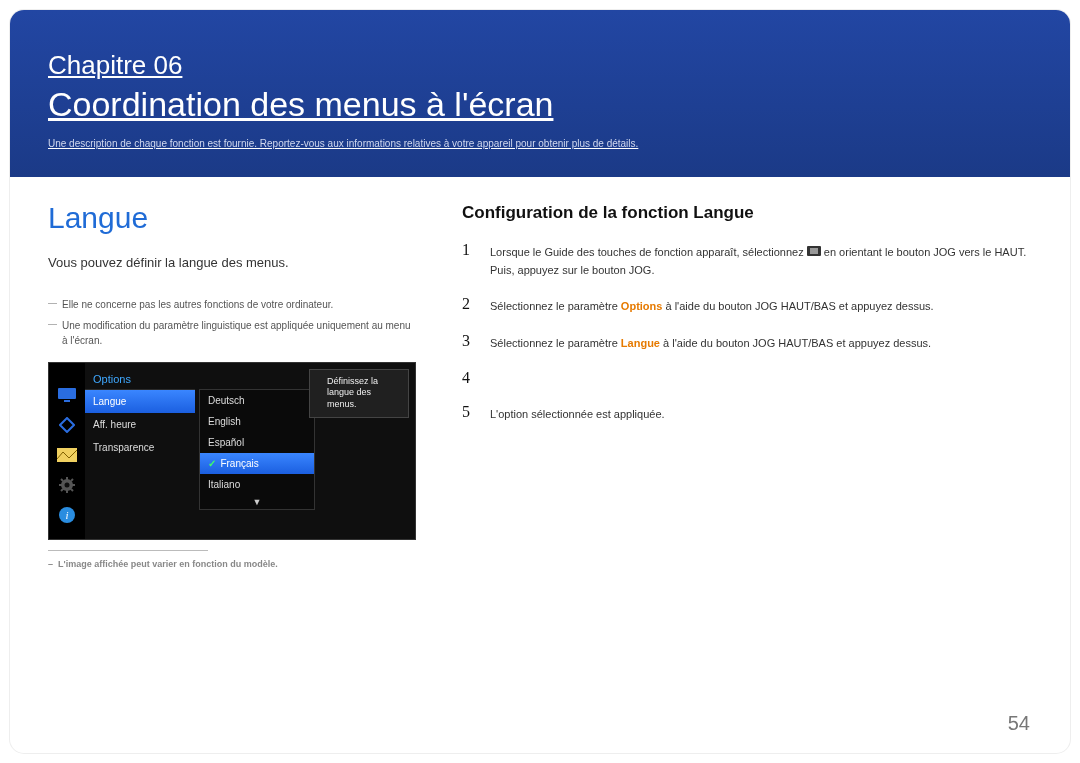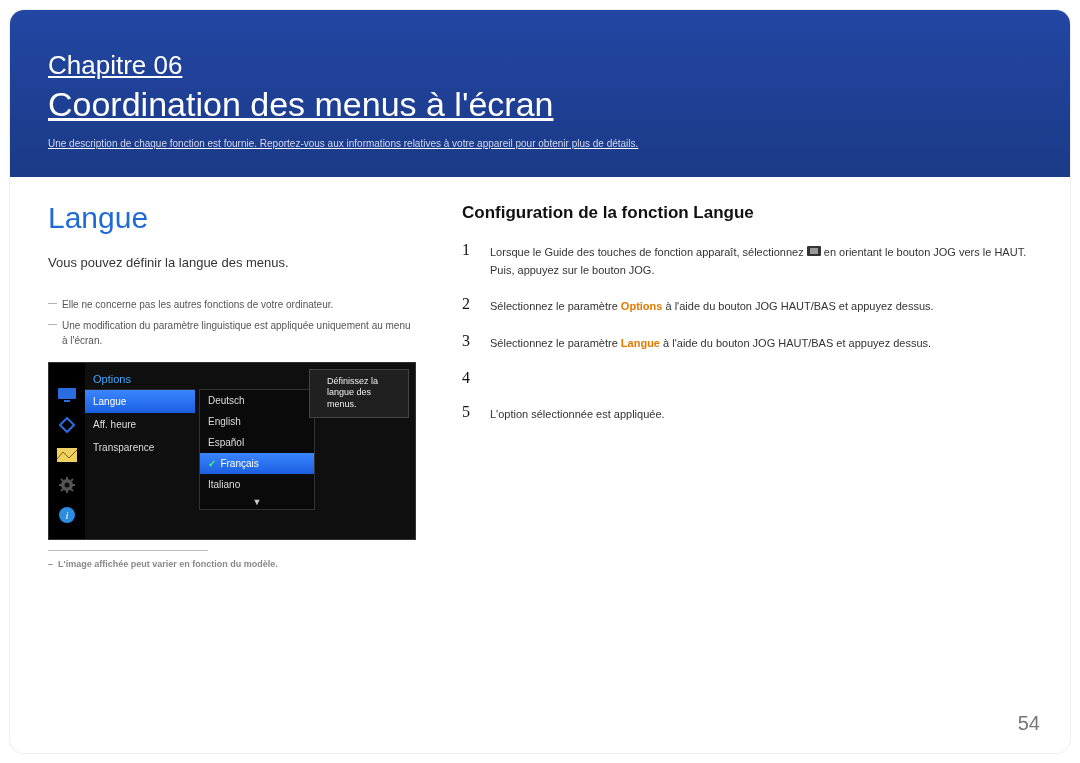--- a/index.html
+++ b/index.html
@@ -223,21 +223,21 @@
     color: #e67a00;
     font-weight: 600;
   }
   .step-text .icon-inline {
     display: inline-block;
     vertical-align: middle;
   }
   .page-num {
     position: absolute;
     bottom: 18px;
-    right: 30px;
+    right: 40px;
     font-size: 20px;
     color: #777;
   }
   .check {
     color: #3fff6a;
     font-weight: bold;
   }
 </style>
 </head>
 <body>

